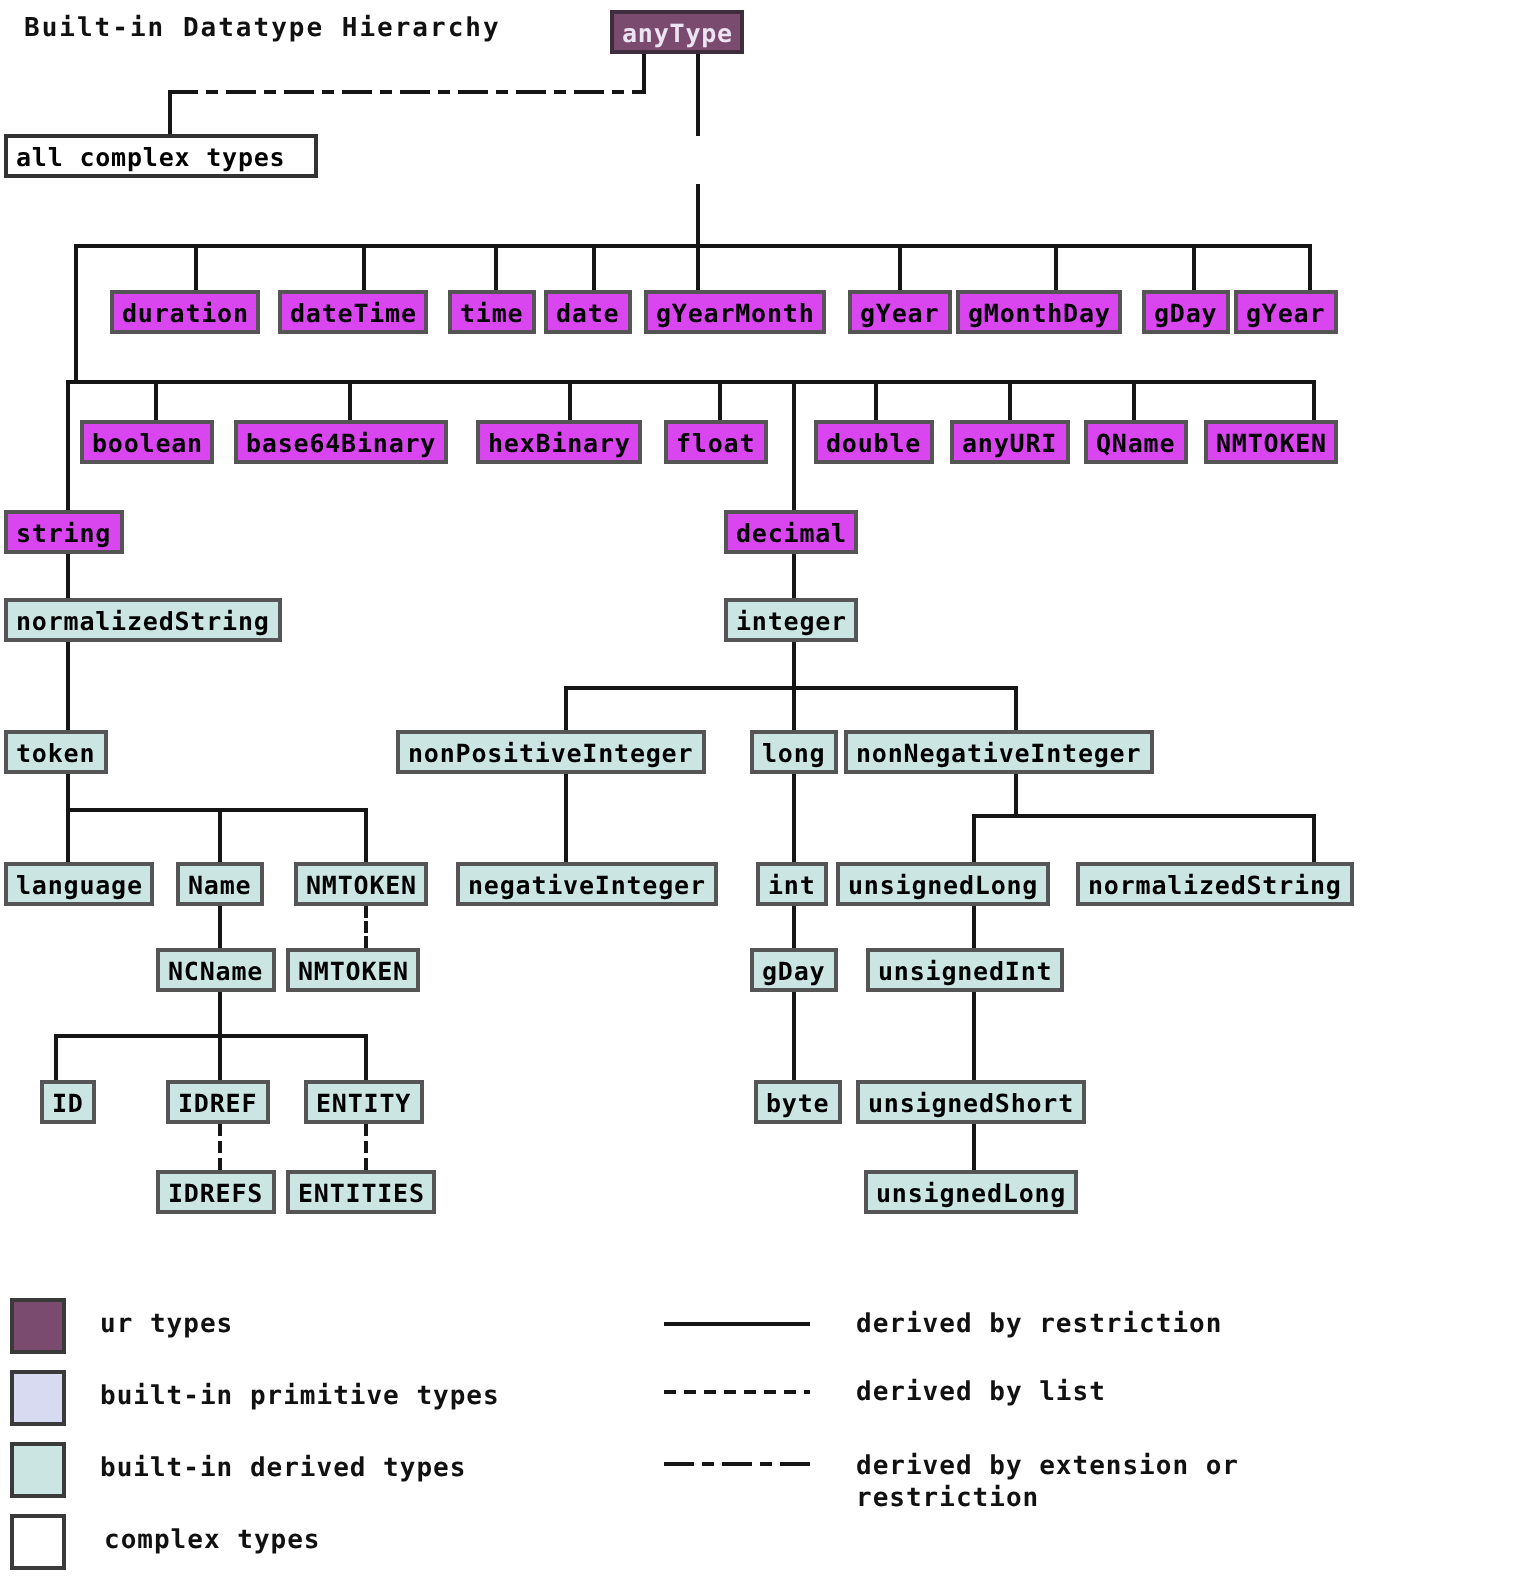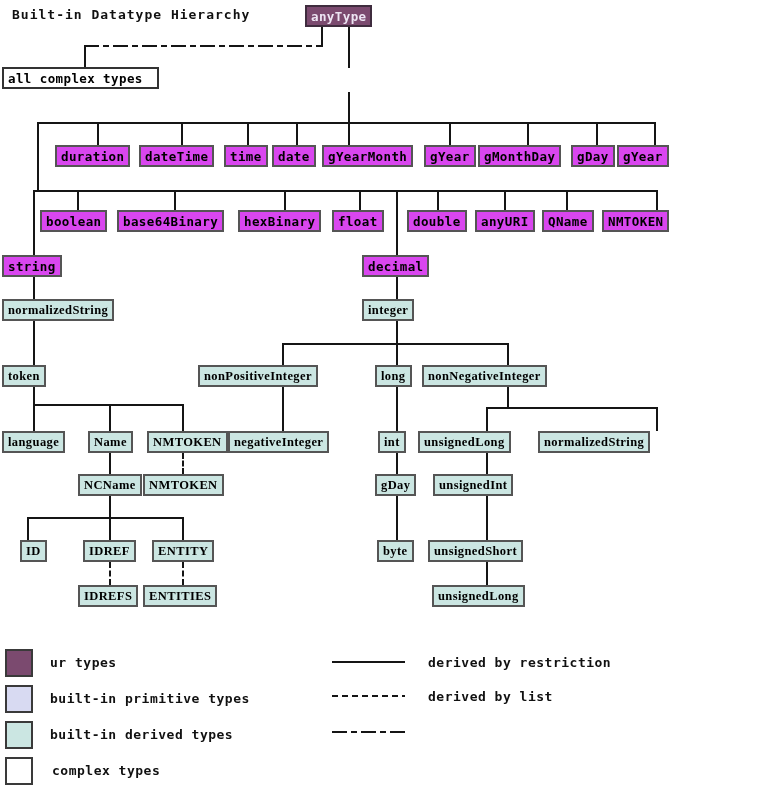--- a/index.html
+++ b/index.html
@@ -6,21 +6,21 @@
   body{width:768px;height:795px;background:#ffffff;position:relative;
        font-family:"DejaVu Sans Mono","Liberation Mono",monospace;}
   #canvas{position:absolute;left:0;top:0;width:768px;height:795px;}
   .title{position:absolute;left:12px;top:7px;font:700 13px "DejaVu Sans Mono",monospace;
          letter-spacing:1px;color:#111;}
   .node{position:absolute;border:2px solid #0f172a;padding:2px 4px 1px 4px;
         font:700 12.5px "DejaVu Sans Mono",monospace;letter-spacing:.4px;
         line-height:15px;white-space:nowrap;color:#000;}
   .ur{background:#7b4a6f;color:#ece4f2;border-color:#3f2c3e;}
   .prim{background:#d946ef;border-color:#555;}
-  .der{background:#cbe6e2;border-color:#555;font-family:Liberation Serif, serif;}
+  .der{background:#cbe6e2;border-color:#555;}
   .cx{background:#ffffff;border-color:#333;padding-right:14px;}
   .hl{position:absolute;height:2px;background:#151515;}
   .vl{position:absolute;width:2px;background:#151515;}
   .vdash{position:absolute;width:0;border-left:2px dashed #151515;}
   .dashdot{position:absolute;height:2px;background:
      repeating-linear-gradient(90deg,#151515 0 15px,transparent 15px 19px,
                                #151515 19px 25px,transparent 25px 29px);}
   .ldash{position:absolute;height:2px;background:
      repeating-linear-gradient(90deg,#151515 0 6px,transparent 6px 10px);}
   .swatch{position:absolute;left:5px;width:24px;height:24px;border:2px solid #3a3a3a;}
@@ -168,14 +168,15 @@
   <div class="ltext" style="left:50px;top:727px">built-in derived types</div>
   <div class="ltext" style="left:50px;top:691px">built-in primitive types</div>
   <div class="ltext" style="left:52px;top:763px">complex types</div>
 
   <div class="hl" style="left:332px;top:661px;width:73px"></div>
   <div class="ldash" style="left:332px;top:695px;width:73px"></div>
   <div class="dashdot" style="left:332px;top:731px;width:73px"></div>
 
   <div class="ltext" style="left:428px;top:655px">derived by restriction</div>
   <div class="ltext" style="left:428px;top:689px">derived by list</div>
+  <div class="ltext lwrap" style="left:428px;top:726px">derived by extension or restriction</div>
 
 </div>
 
 </body></html>

